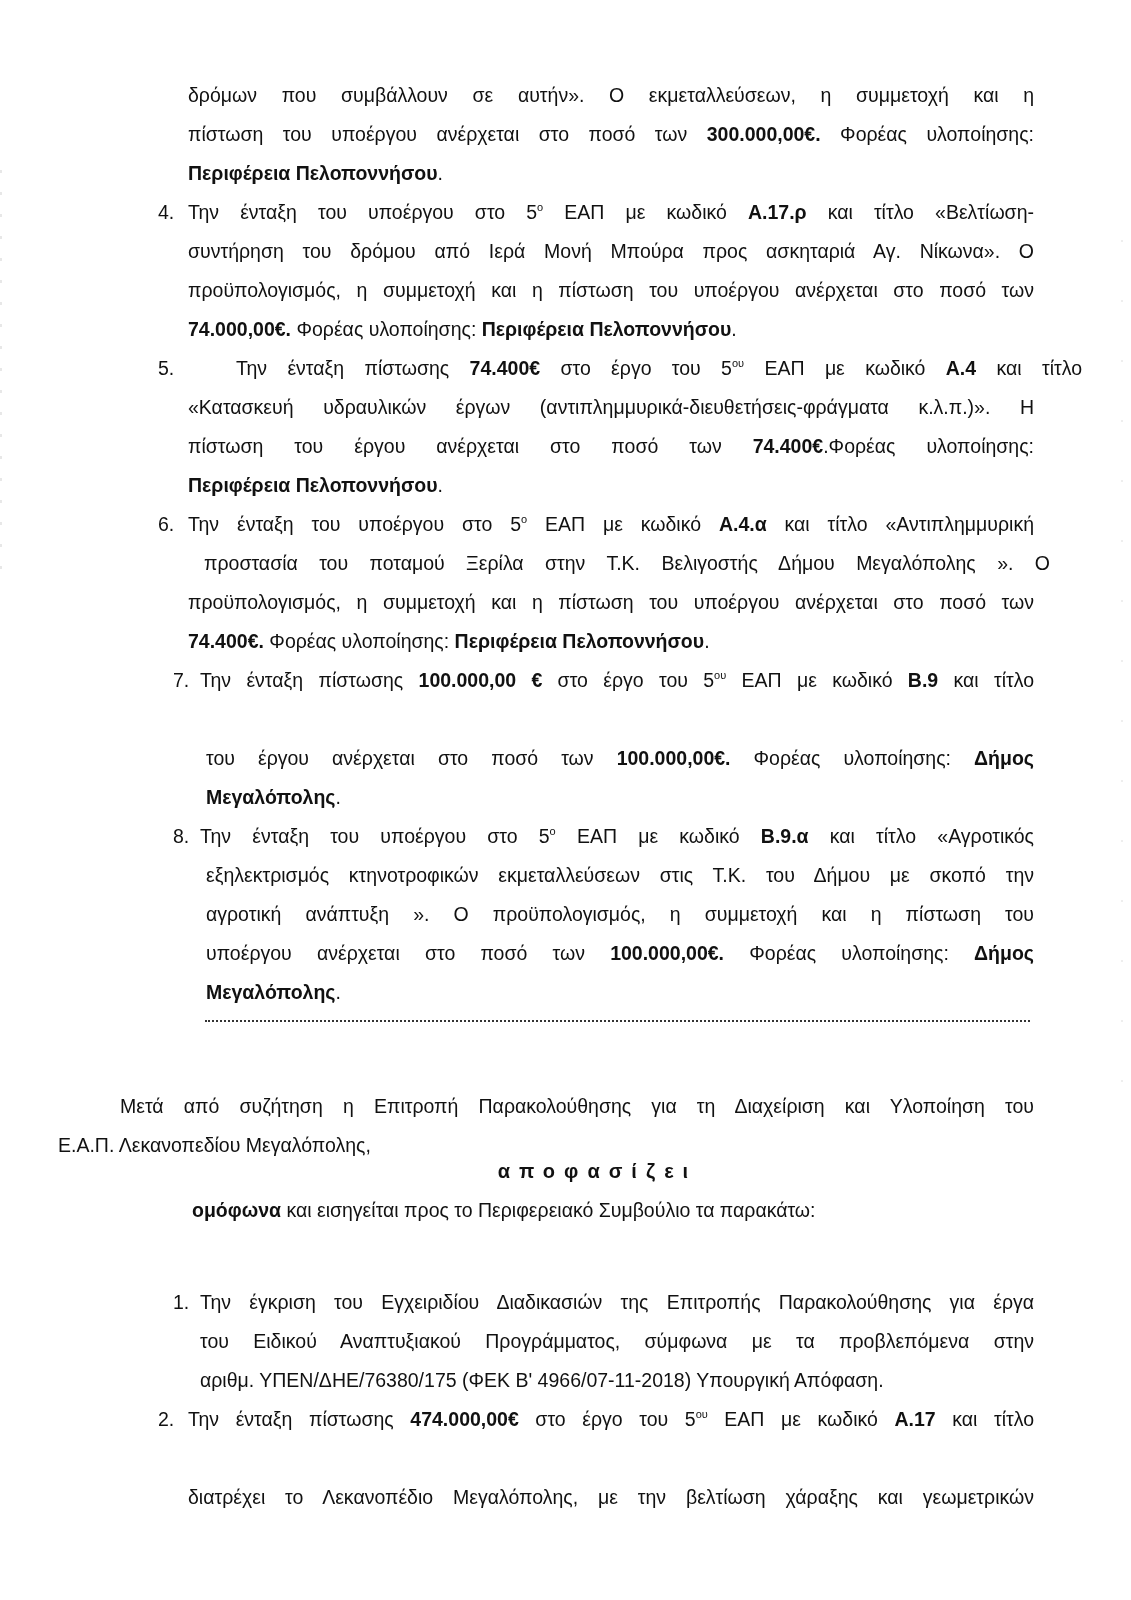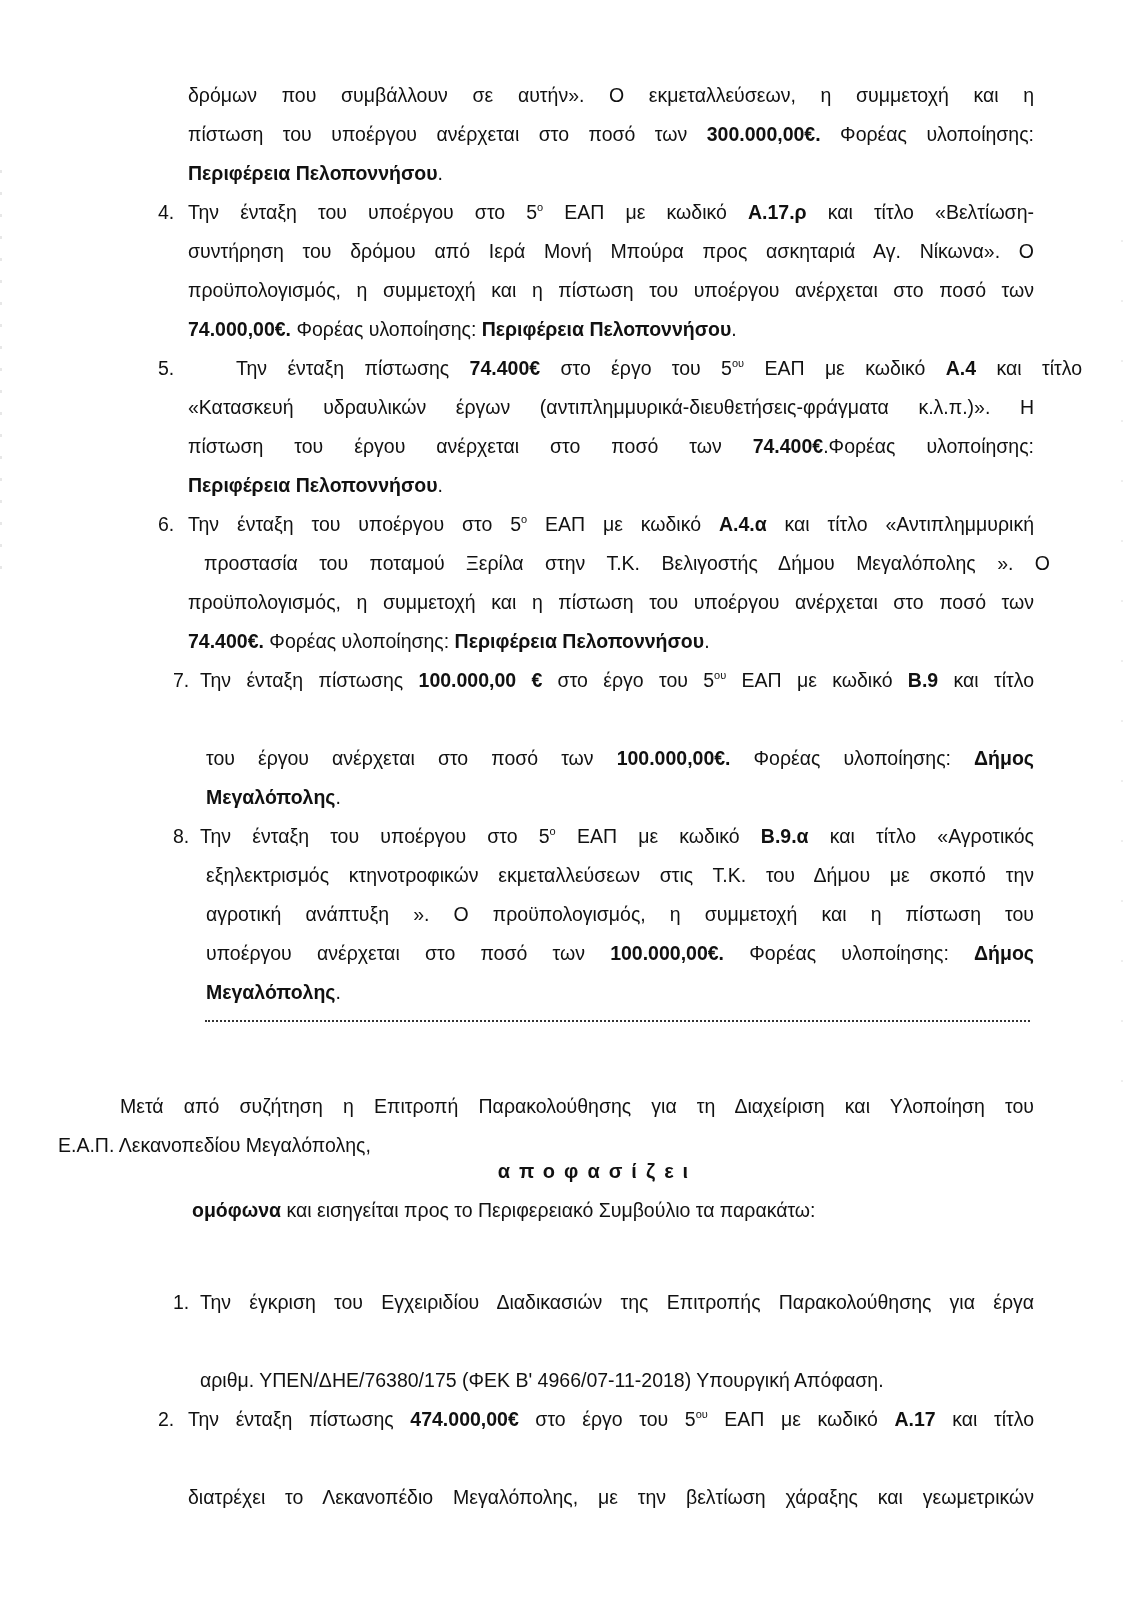--- a/index.html
+++ b/index.html
@@ -174,20 +174,23 @@
   <div class="decision">αποφασίζει</div>
 
   <div class="line" style="left:192px; top:1197px;">
     <b>ομόφωνα</b><span>  και εισηγείται προς το Περιφερειακό Συμβούλιο τα παρακάτω:</span>
   </div>
 
   <div class="num" style="left:173px; top:1289px;">1.</div>
   <div class="line just" style="left:200px; top:1289px; width:834px;">
     <span>Την έγκριση  του Εγχειριδίου Διαδικασιών της Επιτροπής Παρακολούθησης για έργα</span>
   </div>
+  <div class="line just" style="left:200px; top:1328px; width:834px;">
+    <span>του Ειδικού Αναπτυξιακού Προγράμματος, σύμφωνα με τα προβλεπόμενα στην</span>
+  </div>
   <div class="line" style="left:200px; top:1367px;">
     <span>αριθμ. ΥΠΕΝ/ΔΗΕ/76380/175 (ΦΕΚ Β' 4966/07-11-2018) Υπουργική Απόφαση.</span>
   </div>
 
   <div class="num" style="left:158px; top:1406px;">2.</div>
   <div class="line just" style="left:188px; top:1406px; width:846px;">
     <span>Την ένταξη πίστωσης </span><b>474.000,00€</b><span> στο έργο του 5</span><sup>ου</sup><span> ΕΑΠ με κωδικό </span><b>Α.17</b><span> και τίτλο</span>
   </div>
   <div class="line just" style="left:188px; top:1484px; width:846px;">
     <span>διατρέχει το Λεκανοπέδιο Μεγαλόπολης, με την βελτίωση χάραξης και γεωμετρικών</span>

